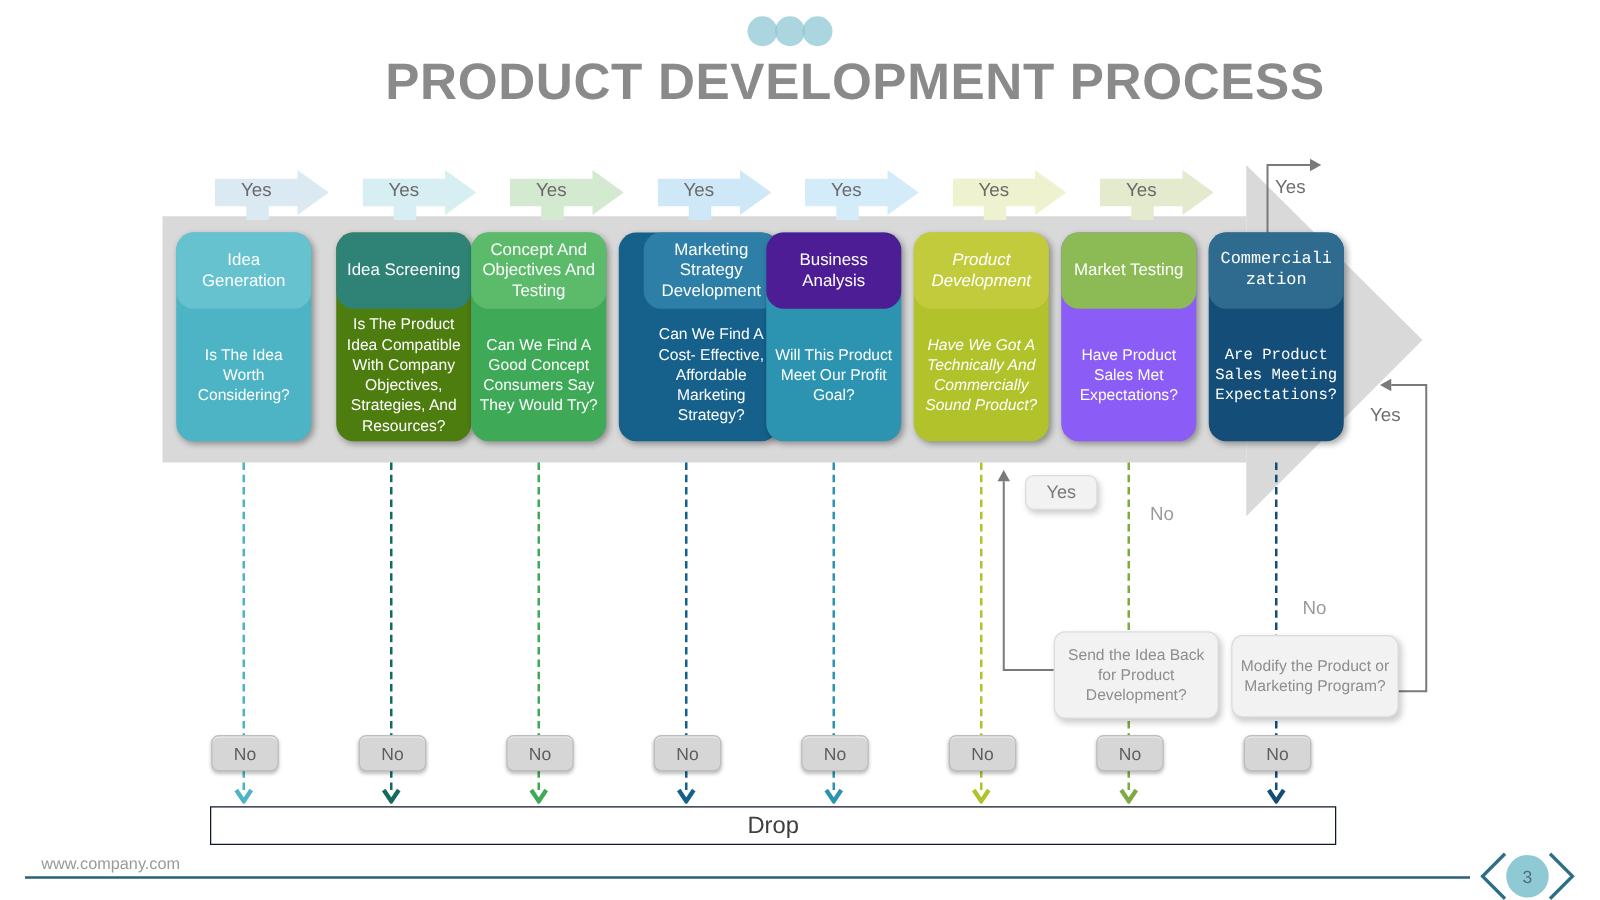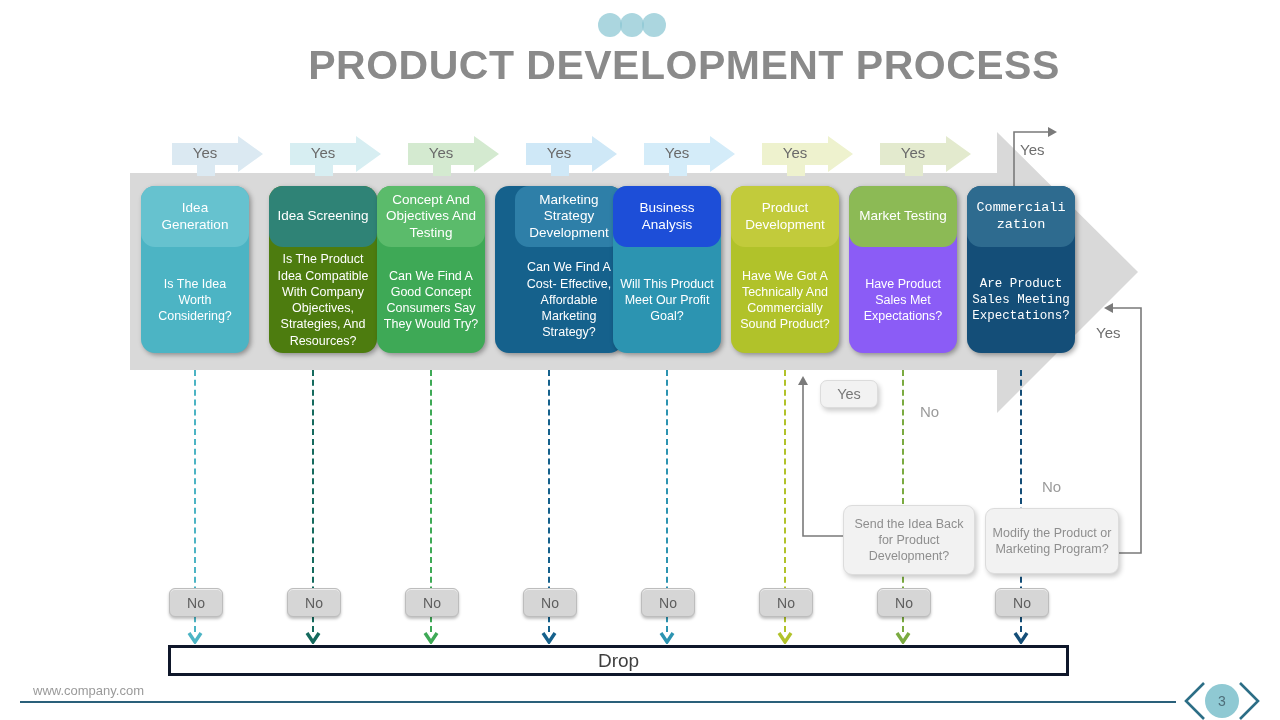--- a/index.html
+++ b/index.html
@@ -29,21 +29,21 @@
     box-shadow:2px 2px 5px rgba(0,0,0,0.35);color:#fff;text-align:center;}
   .stage-header{height:61px;border-radius:14px;display:flex;align-items:center;justify-content:center;
     font-size:13.5px;line-height:1.22;padding:0 7px;box-sizing:border-box;overflow-wrap:anywhere;}
   .stage-question{height:106px;display:flex;align-items:center;justify-content:center;
     font-size:12.5px;line-height:1.3;padding:0 5px;box-sizing:border-box;}
   .no-badge{position:absolute;top:588px;width:52px;height:27px;z-index:5;border-radius:6px;
     background:#D6D6D6;border:1px solid #BDBDBD;box-shadow:0 2px 3px rgba(0,0,0,0.25), inset 0 1px 0 rgba(255,255,255,0.6);
     display:flex;align-items:center;justify-content:center;font-size:14px;color:#5E5E5E;}
   
   .drop-bar{position:absolute;left:168px;top:645px;width:901px;height:31px;background:#fff;
-    border:3px solid #0f172a;display:flex;align-items:center;justify-content:center;
+    border:1px solid #0f172a;display:flex;align-items:center;justify-content:center;
     font-size:19px;color:#3F3F3F;z-index:3;box-sizing:border-box;}
   
   .connectors{position:absolute;left:0;top:0;z-index:3;}
   .connectors path{stroke:#7A7A7A;stroke-width:1.6;fill:none;}
   .connectors polygon{fill:#7A7A7A;}
   
   .note-box{position:absolute;z-index:5;background:#F2F2F2;border:1px solid #DCDCDC;border-radius:9px;
     box-shadow:2px 3px 5px rgba(0,0,0,0.2);display:flex;align-items:center;justify-content:center;
     text-align:center;color:#8E8E8E;line-height:1.3;box-sizing:border-box;}
   .lay-box{left:1058px;top:110px;width:97px;height:49px;font-size:13px;}
@@ -130,29 +130,29 @@
       <div class="stage-box" style="left: 495px; background: rgb(21, 97, 140); padding-left: 20px;">
         <div class="stage-header" style="background: rgb(46, 127, 168);">Marketing Strategy Development</div>
         <div class="stage-question">Can We Find A Cost- Effective, Affordable Marketing Strategy?</div>
       </div>
       <div class="no-badge" style="left: 523px;">No</div>
       <div class="col-dash" style="left: 666px; border-left-color: rgb(44, 148, 177);"></div>
       <div class="col-chevron" style="left: 659px;"><svg width="16" height="12">
           <polyline points="2,1 8,10 14,1" fill="none" stroke="#2C94B1" stroke-width="3.4"></polyline>
         </svg></div>
       <div class="stage-box" style="left: 613px; background: rgb(44, 148, 177);">
-        <div class="stage-header" style="background: #1d4ed8;">Business Analysis</div>
+        <div class="stage-header" style="background: #4c1d95;">Business Analysis</div>
         <div class="stage-question">Will This Product Meet Our Profit Goal?</div>
       </div>
       <div class="no-badge" style="left: 641px;">No</div>
       <div class="col-dash" style="left: 784px; border-left-color: rgb(177, 194, 42);"></div>
       <div class="col-chevron" style="left: 777px;"><svg width="16" height="12">
           <polyline points="2,1 8,10 14,1" fill="none" stroke="#B1C22A" stroke-width="3.4"></polyline>
         </svg></div>
-      <div class="stage-box" style="left: 731px; background: rgb(177, 194, 42);">
+      <div class="stage-box" style="left: 731px; background: rgb(177, 194, 42); font-style: italic;">
         <div class="stage-header" style="background: rgb(194, 203, 59);">Product Development</div>
         <div class="stage-question">Have We Got A Technically And Commercially Sound Product?</div>
       </div>
       <div class="no-badge" style="left: 759px;">No</div>
       <div class="col-dash" style="left: 902px; border-left-color: rgb(123, 171, 65);"></div>
       <div class="col-chevron" style="left: 895px;"><svg width="16" height="12">
           <polyline points="2,1 8,10 14,1" fill="none" stroke="#7BAB41" stroke-width="3.4"></polyline>
         </svg></div>
       <div class="stage-box" style="left: 849px; background: #8b5cf6; text-align: center;">
         <div class="stage-header" style="background: rgb(140, 186, 85);">Market Testing</div>

